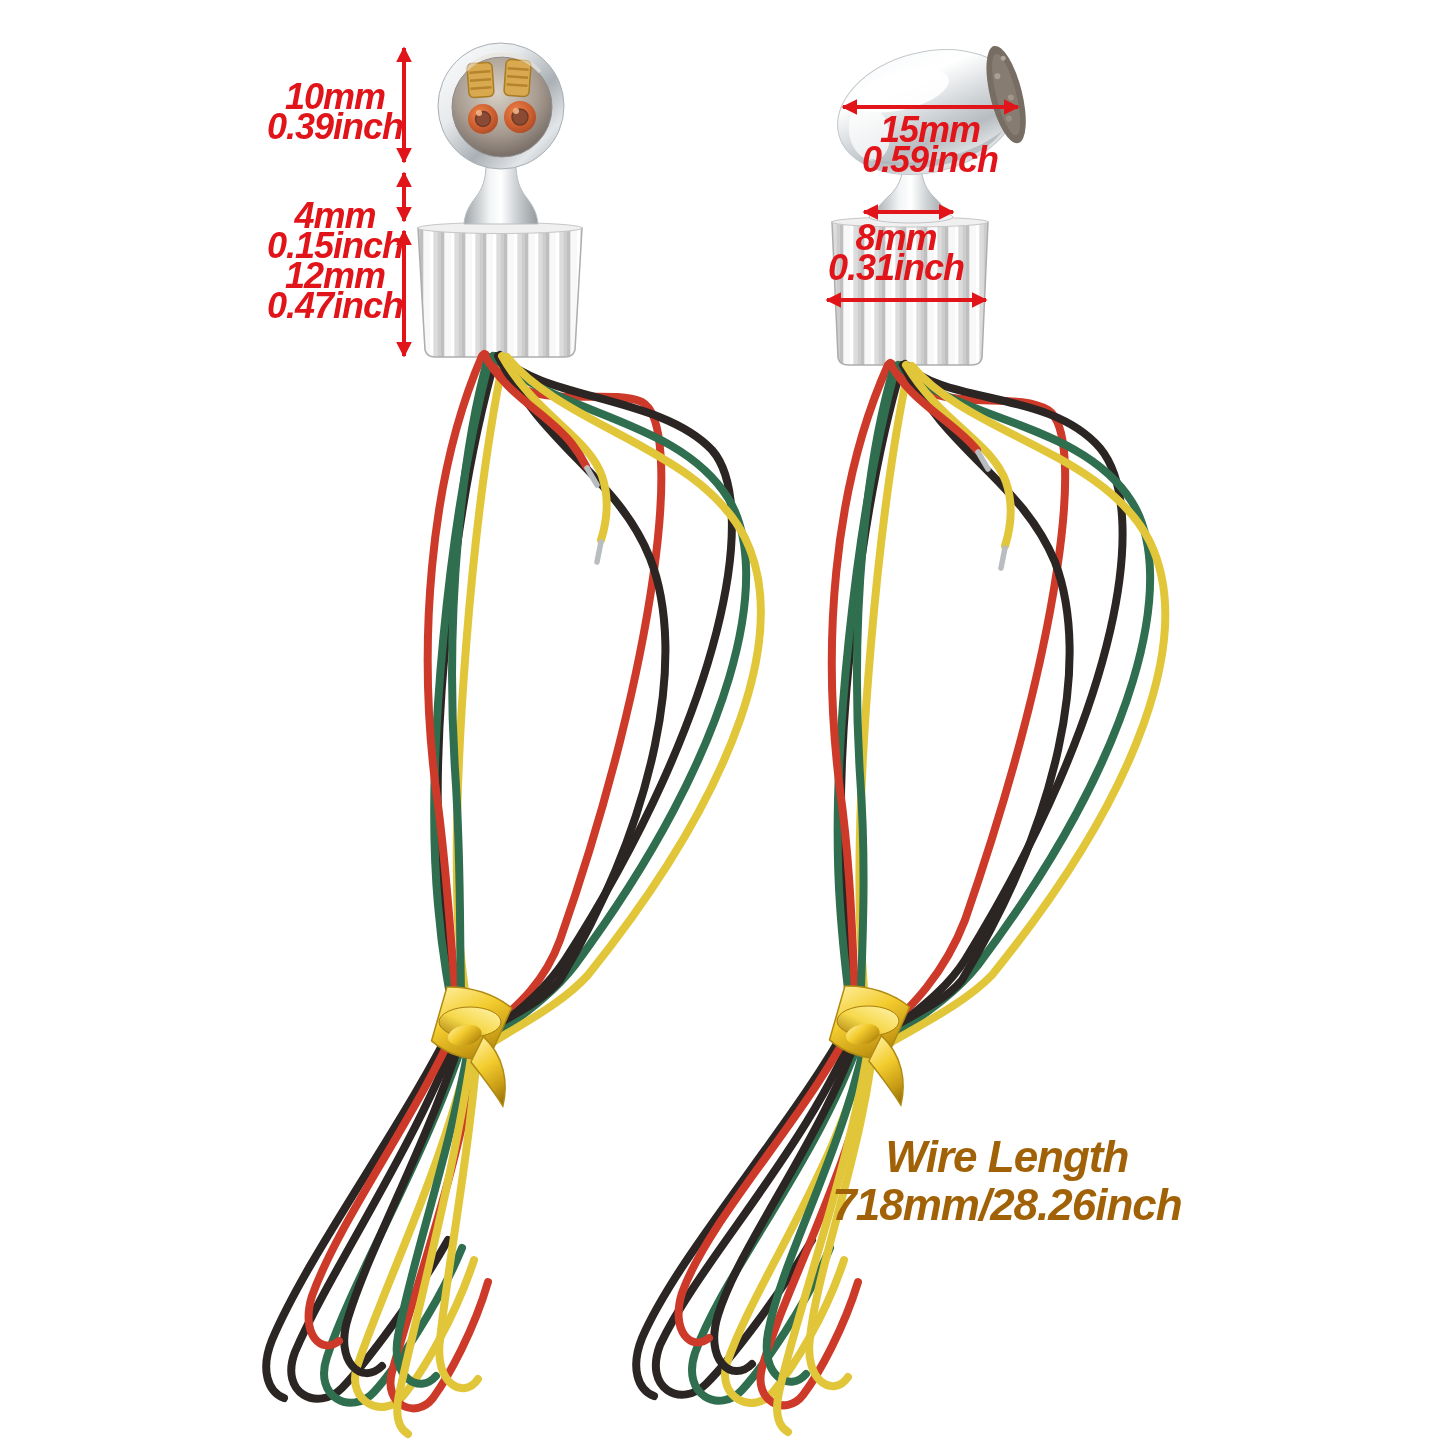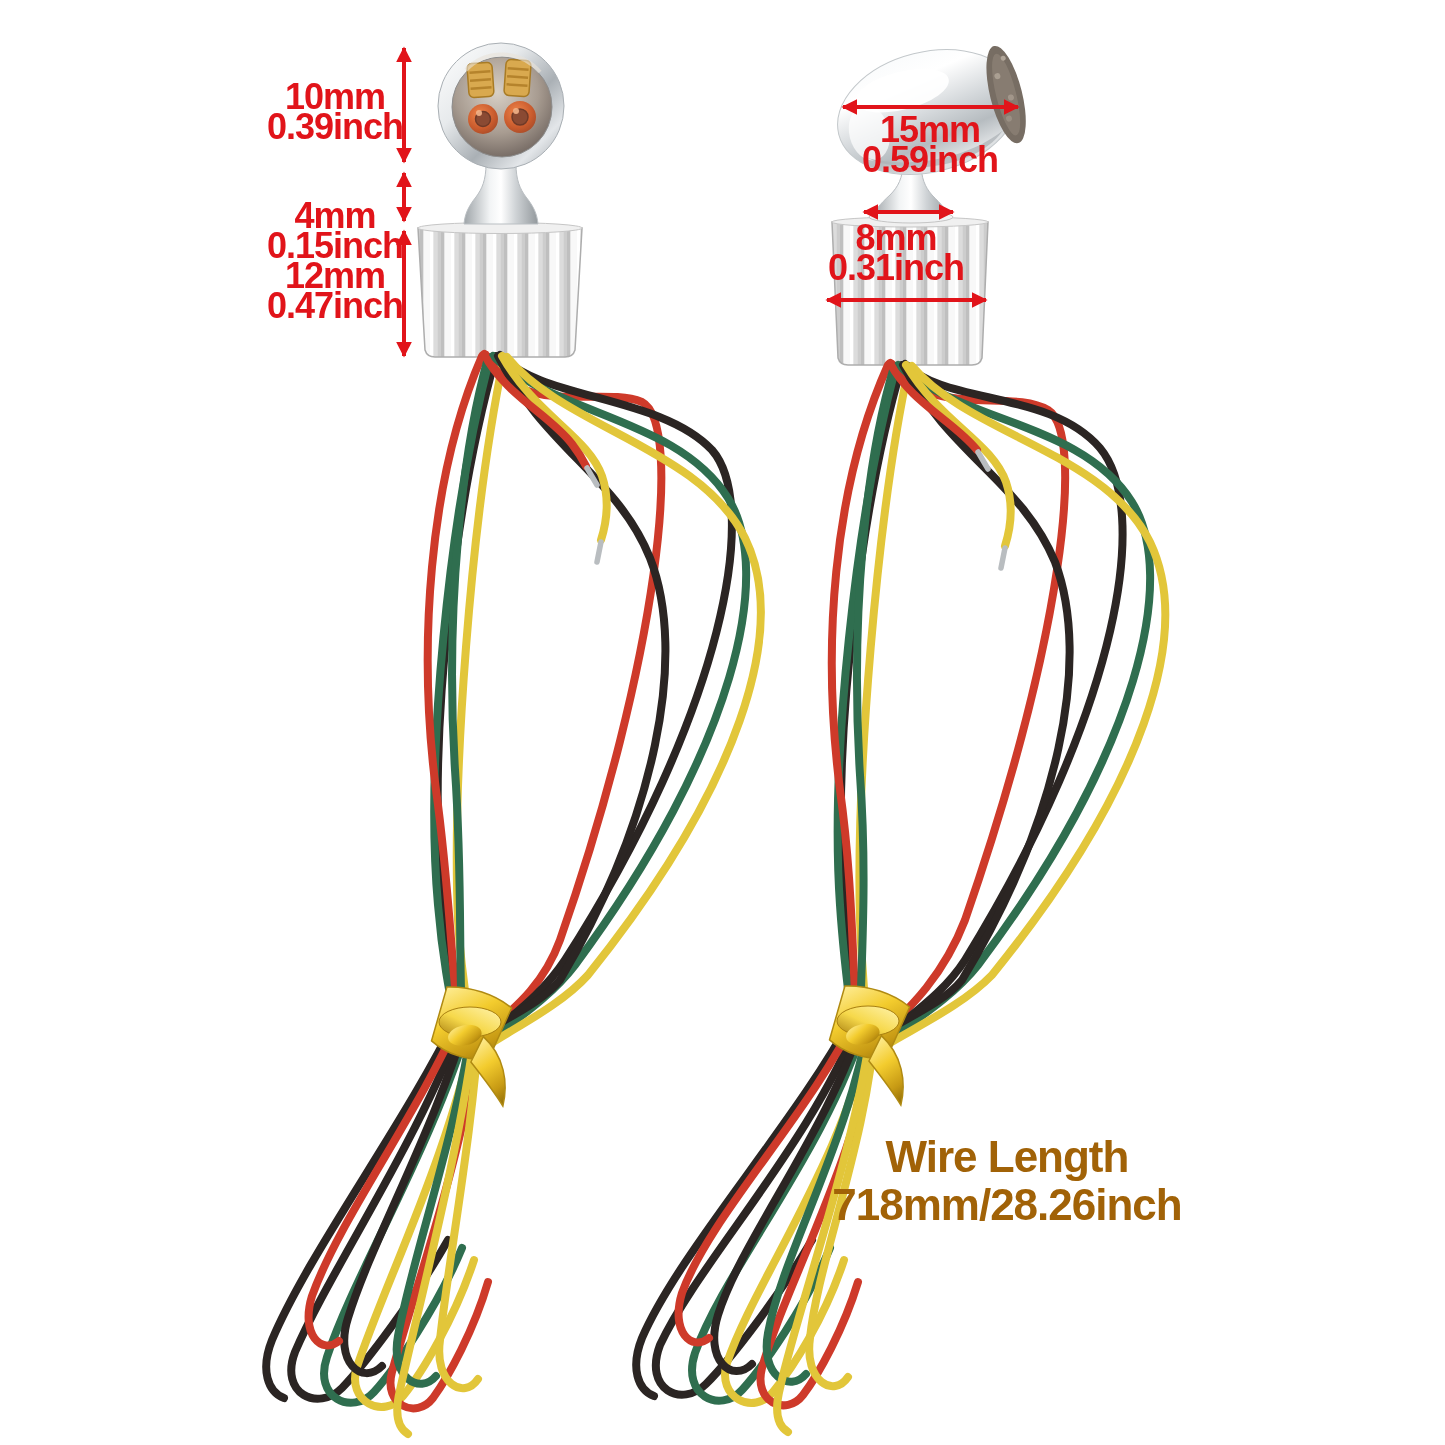--- a/index.html
+++ b/index.html
@@ -1,18 +1,18 @@
 <!DOCTYPE html>
 <html><head>
 <meta charset="utf-8">
 <style>
   html,body{margin:0;padding:0;background:#fff;}
   #stage{
     position:relative;width:1445px;height:1445px;background:#ffffff;
-    overflow:hidden;font-family:"Liberation Sans",sans-serif;
+    overflow:hidden;font-family:"Liberation Sans",sans-serif;font-style:italic;
   }
   #art{position:absolute;left:0;top:0;width:1445px;height:1445px;}
   .dim{
     position:absolute;color:#e1141a;font-weight:bold;font-size:36px;
     line-height:30px;text-align:center;letter-spacing:-1px;white-space:nowrap;
   }
   .dim div{height:30px;}
   .wirelen{
     position:absolute;color:#a16207;font-weight:bold;font-size:44px;
     line-height:48px;text-align:center;letter-spacing:-1px;white-space:nowrap;

